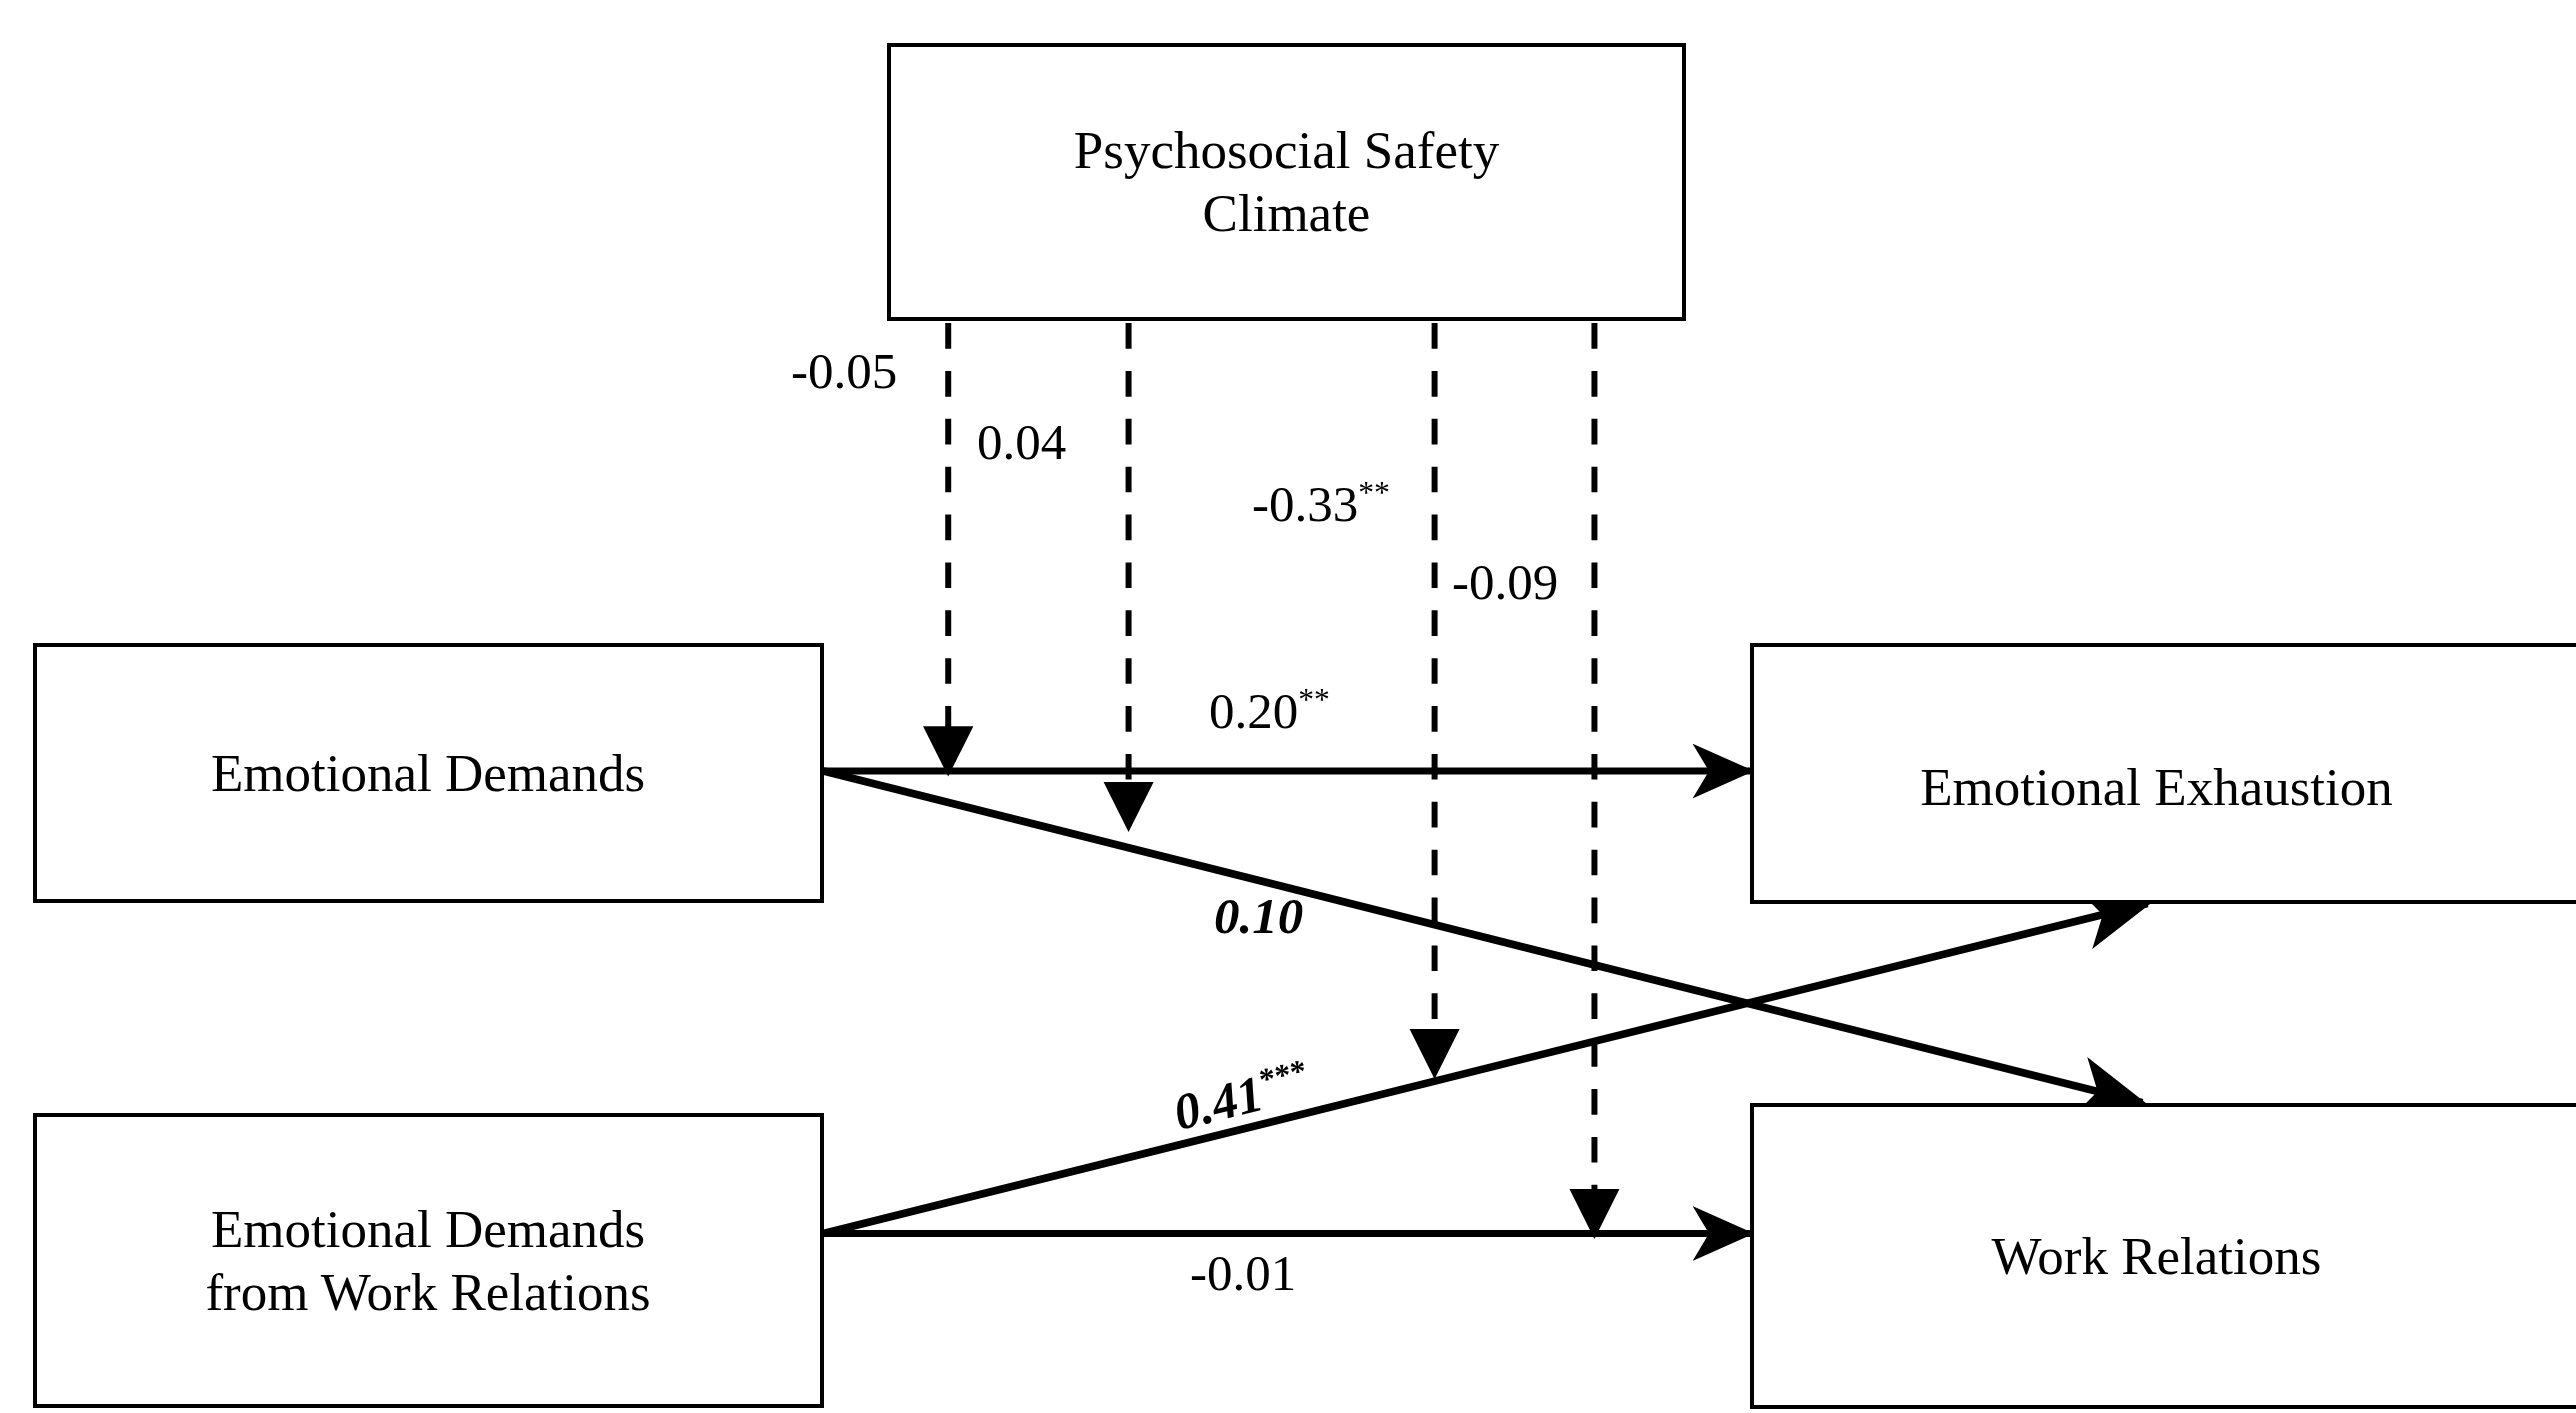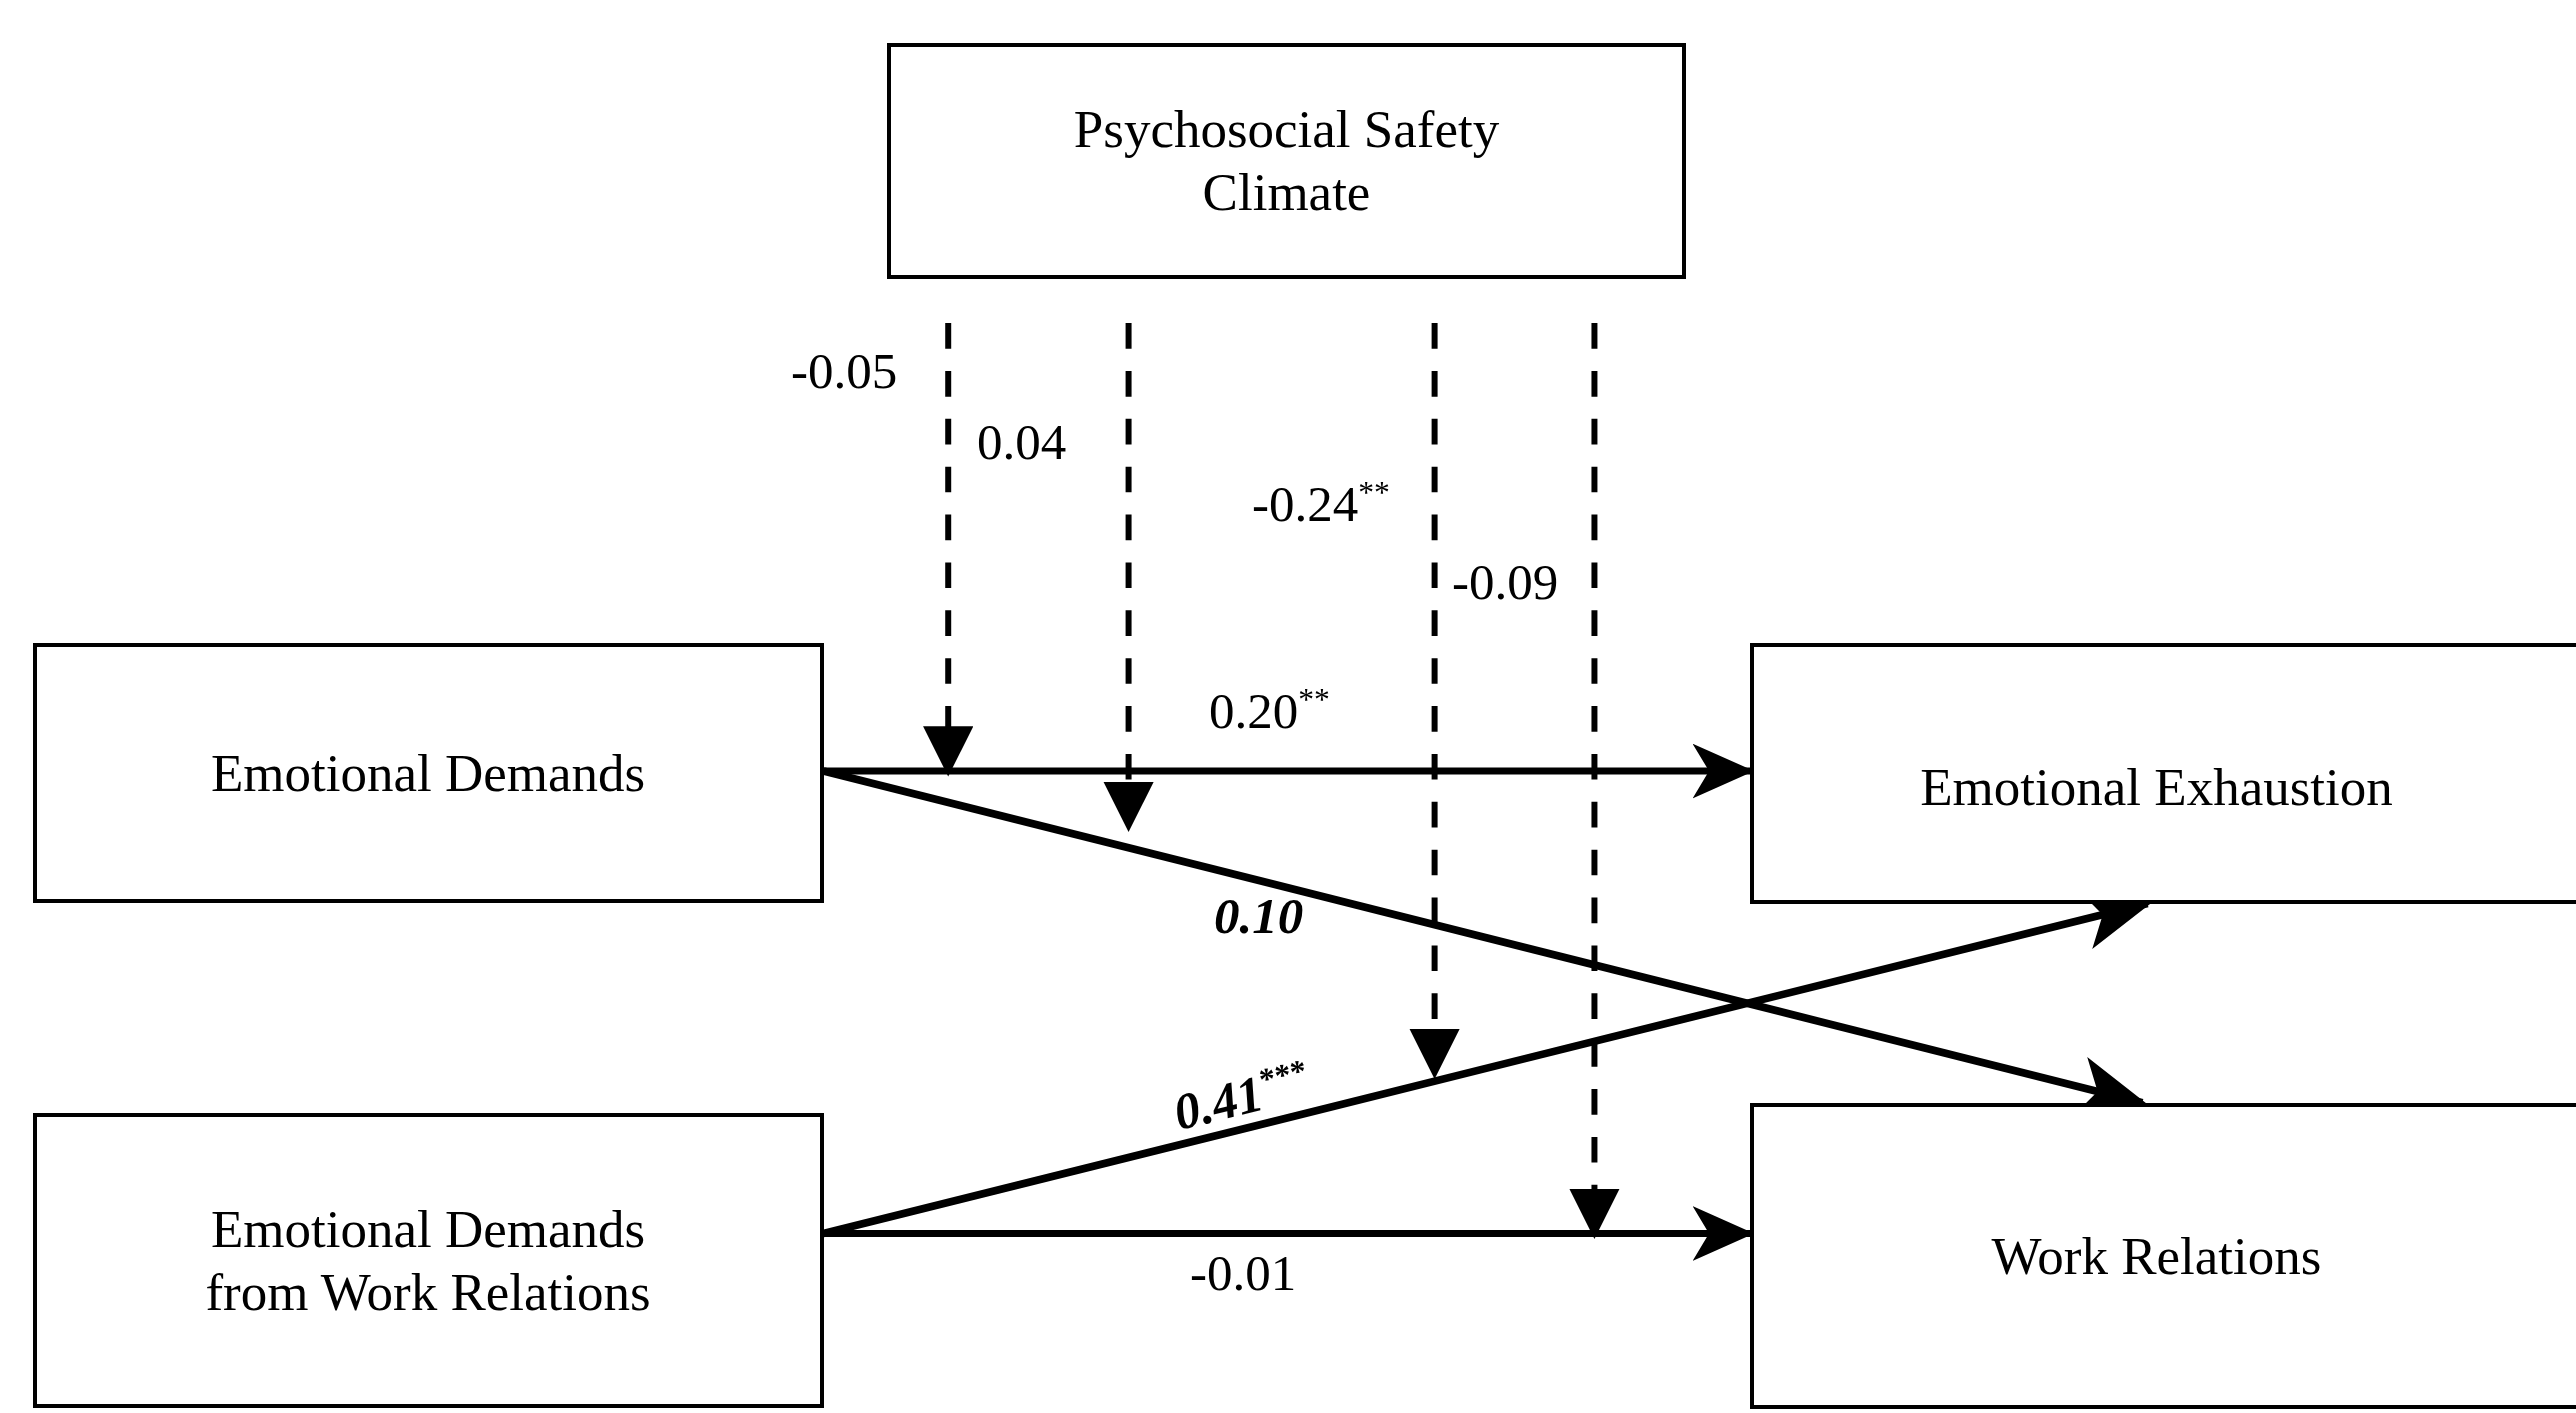--- a/index.html
+++ b/index.html
@@ -88,21 +88,21 @@
 
     <line x1="1109" y1="378" x2="1109" y2="900" stroke="#000000" stroke-width="7" stroke-dasharray="30 26" marker-end="url(#ah-dash)"></line>
 
     <line x1="1320" y1="378" x2="1320" y2="965" stroke="#000000" stroke-width="7" stroke-dasharray="30 26" marker-end="url(#ah-dash)"></line>
 
     <line x1="1678" y1="378" x2="1678" y2="1254" stroke="#000000" stroke-width="7" stroke-dasharray="30 26" marker-end="url(#ah-dash)"></line>
 
     <line x1="1865" y1="378" x2="1865" y2="1441" stroke="#000000" stroke-width="7" stroke-dasharray="30 26" marker-end="url(#ah-dash)"></line>
   </svg>
 
-  <div class="node-box" style="left:887px; top:43px; width:799px; height:236px;">
+  <div class="node-box" style="left:887px; top:43px; width:799px; height:278px;">
     <div class="node-label">
       <span>Psychosocial Safety</span><br>
       <span>Climate</span>
     </div>
   </div>
 
   <div class="node-box" style="left:32.5px; top:643px; width:791px; height:260px;">
     <div class="node-label">
       <span>Emotional Demands</span><br>
     </div>
@@ -129,21 +129,21 @@
 
   <div class="coef" style="left:791px; top:342px;">
     <span>-0.05</span>
   </div>
 
   <div class="coef" style="left:977px; top:413px;">
     <span>0.04</span>
   </div>
 
   <div class="coef" style="left:1252px; top:475px;">
-    <span>-0.24</span><sup>**</sup>
+    <span>-0.33</span><sup>**</sup>
   </div>
 
   <div class="coef" style="left:1452px; top:553px;">
     <span>-0.09</span>
   </div>
 
   <div class="coef" style="left:1209px; top:682px;">
     <span>0.20</span><sup>**</sup>
   </div>
 

